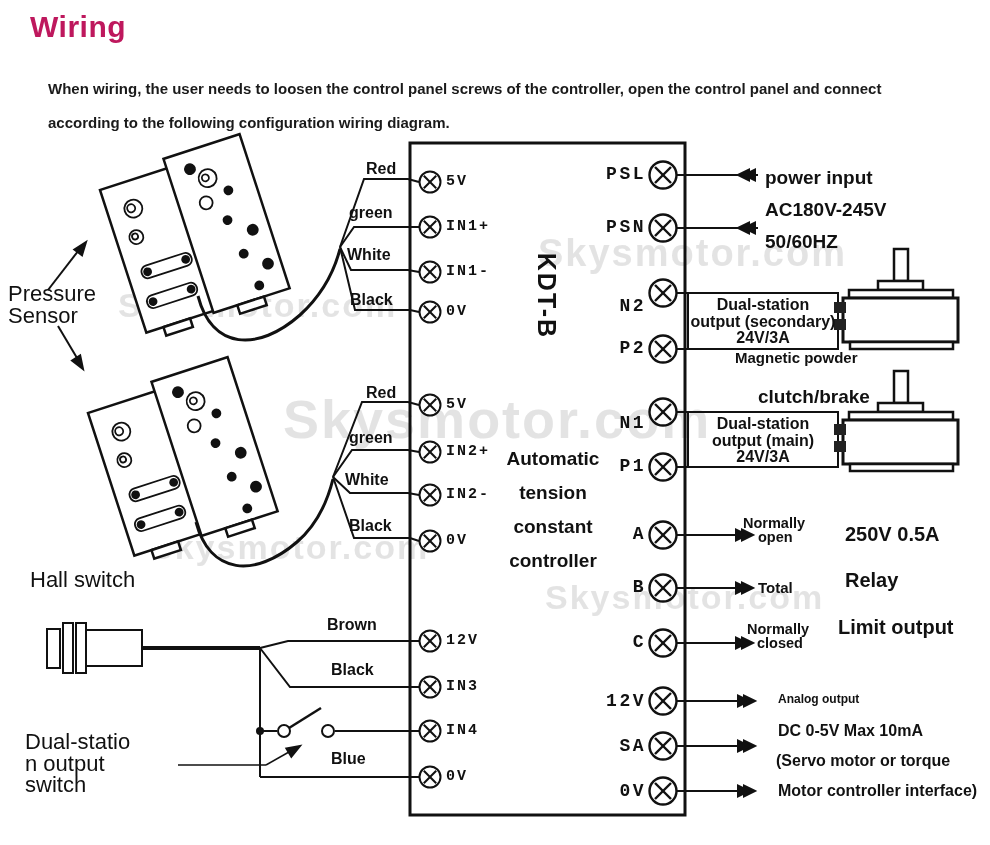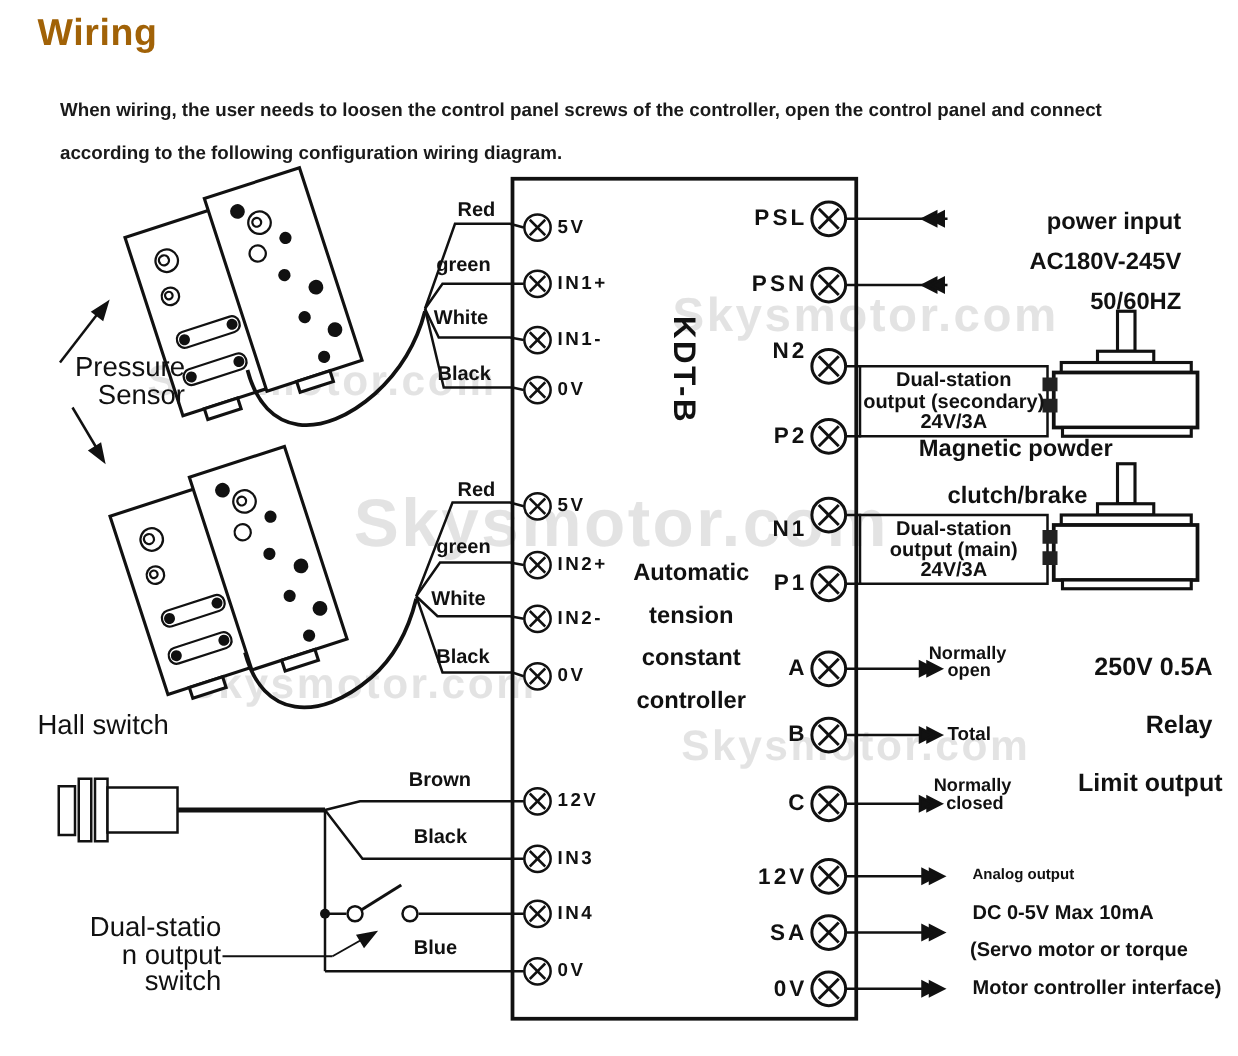--- a/index.html
+++ b/index.html
@@ -1,27 +1,27 @@
 <!DOCTYPE html>
 <html><head>
 <meta charset="utf-8">
 <style>
   html,body { margin:0; padding:0; background:#fff; }
   .stage { position:relative; width:990px; height:845px; background:#ffffff; overflow:hidden;
            font-family:"Liberation Sans", sans-serif; color:#111; }
   .abs { position:absolute; }
-  .page-title { font-size:30px; font-weight:700; letter-spacing:0.5px; color:#a16207; }
+  .page-title { font-size:30px; font-weight:700; letter-spacing:0.5px; color:#be185d; }
   .desc { font-size:15px; font-weight:700; line-height:34px; color:#1a1a1a; width:920px; }
   .watermark { position:absolute; font-weight:700; color:#c9c9c9; opacity:0.5; letter-spacing:2px; white-space:nowrap; }
   .wire-label { position:absolute; font-size:16px; font-weight:700; white-space:nowrap; }
-  .t-label { position:absolute; font-family:Liberation Sans, sans-serif; font-weight:700; font-size:15px;
+  .t-label { position:absolute; font-family:Liberation Mono, monospace; font-weight:700; font-size:15px;
              letter-spacing:2px; white-space:nowrap; }
   .t-right { width:86px; text-align:right; font-size:18px; letter-spacing:2.5px; }
   .ann { position:absolute; font-weight:700; white-space:nowrap; }
-  .center { text-align:right; }
+  .center { text-align:left; }
   .big-label { position:absolute; font-size:22px; font-weight:400; line-height:21.5px; }
   .kdtb { position:absolute; left:487px; top:282px; width:120px; height:28px; text-align:center;
           font-size:25px; font-weight:700; letter-spacing:2px; transform:rotate(90deg); transform-origin:center; }
   .ctrl-name { position:absolute; left:480px; top:442px; width:146px; text-align:center;
                font-size:19px; font-weight:700; line-height:34px; }
   .boxtext { position:absolute; width:146px; text-align:center; font-size:16px; font-weight:700; line-height:16.5px; }
   svg { position:absolute; left:0; top:0; }
 </style>
 </head>
 <body>
@@ -289,21 +289,21 @@
   <div class="t-label" style="left:446px;top:443px">IN2+</div>
   <div class="t-label" style="left:446px;top:486px">IN2-</div>
   <div class="t-label" style="left:446px;top:532px">0V</div>
   <div class="t-label" style="left:446px;top:632px">12V</div>
   <div class="t-label" style="left:446px;top:678px">IN3</div>
   <div class="t-label" style="left:446px;top:722px">IN4</div>
   <div class="t-label" style="left:446px;top:768px">0V</div>
 
   <div class="t-label t-right" style="left:560px;top:164px">PSL</div>
   <div class="t-label t-right" style="left:560px;top:217px">PSN</div>
-  <div class="t-label t-right" style="left:560px;top:270px">N2</div>
+  <div class="t-label t-right" style="left:560px;top:296px">N2</div>
   <div class="t-label t-right" style="left:560px;top:338px">P2</div>
   <div class="t-label t-right" style="left:560px;top:413px">N1</div>
   <div class="t-label t-right" style="left:560px;top:456px">P1</div>
   <div class="t-label t-right" style="left:560px;top:524px">A</div>
   <div class="t-label t-right" style="left:560px;top:577px">B</div>
   <div class="t-label t-right" style="left:560px;top:632px">C</div>
   <div class="t-label t-right" style="left:560px;top:691px">12V</div>
   <div class="t-label t-right" style="left:560px;top:736px">SA</div>
   <div class="t-label t-right" style="left:560px;top:781px">0V</div>
 
@@ -318,21 +318,21 @@
     <div>output (secondary)</div>
     <div>24V/3A</div>
   </div>
 
   <div class="boxtext" style="left:690px;top:416px">
     <div>Dual-station</div>
     <div>output (main)</div>
     <div>24V/3A</div>
   </div>
 
-  <div class="ann" style="left:735px;top:349px;font-size:19px">Magnetic powder</div>
+  <div class="ann" style="left:735px;top:349px;font-size:15px">Magnetic powder</div>
   <div class="ann" style="left:758px;top:386px;font-size:19px">clutch/brake</div>
 
   <div class="ann center" style="left:845px;top:523px;width:125px;font-size:20px">250V 0.5A</div>
   <div class="ann center" style="left:845px;top:569px;width:125px;font-size:20px">Relay</div>
   <div class="ann center" style="left:838px;top:616px;width:140px;font-size:20px">Limit output</div>
 
   <div class="ann" style="left:743px;top:515px;font-size:14.5px">Normally</div>
   <div class="ann" style="left:758px;top:529px;font-size:14.5px">open</div>
   <div class="ann" style="left:758px;top:579px;font-size:15px">Total</div>
   <div class="ann" style="left:747px;top:621px;font-size:14.5px">Normally</div>

